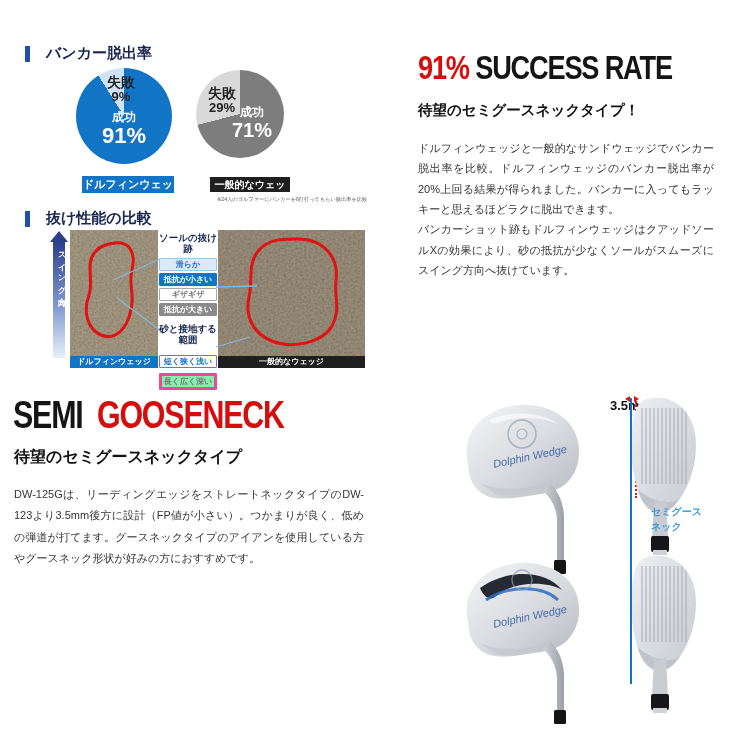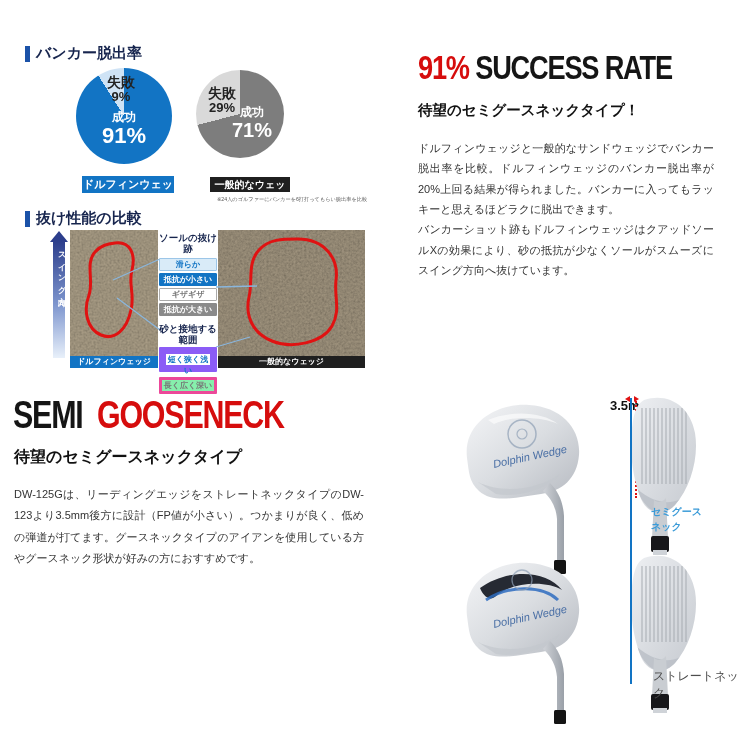--- a/index.html
+++ b/index.html
@@ -1,41 +1,41 @@
 <!DOCTYPE html>
 <html><head>
 <meta charset="utf-8">
 <style>
   html,body{margin:0;padding:0;background:#fff;}
   #page{position:relative;width:750px;height:750px;background:#fff;overflow:hidden;
         font-family:"Liberation Sans","DejaVu Sans",sans-serif;color:#222;}
   .abs{position:absolute;}
   .fill{position:absolute;left:0;top:0;width:100%;height:100%;}
   
-  .sec-header{display:flex;align-items:center;gap:6px;font-weight:bold;font-size:15px;color:#17254e;}
+  .sec-header{display:flex;align-items:center;gap:16px;font-weight:bold;font-size:15px;color:#17254e;}
   .sec-header .hbar{width:5px;height:16px;background:#1b52a8;}
   
   .pie{border-radius:50%;position:absolute;}
   .pie .fail{position:absolute;text-align:center;color:#222;line-height:1.05;font-weight:bold;}
   .pie .fail .s1{font-size:14px;}
   .pie .fail .s2{font-size:13px;}
   .pie .success{position:absolute;text-align:center;color:#fff;font-weight:bold;line-height:1.1;}
   .pie .success .s1{font-size:12px;}
   .pie .success .s2{font-size:22px;}
   .pie-caption{position:absolute;color:#fff;font-weight:bold;text-align:center;}
   .footnote{position:absolute;font-size:10px;color:#555;transform:scale(0.52);transform-origin:left top;white-space:nowrap;}
   
   .cmp-col{position:absolute;left:159px;top:233px;width:58px;text-align:center;}
   .cmp-title{font-size:9.5px;font-weight:bold;color:#17254e;line-height:1.15;}
   .tag{font-size:8px;line-height:11px;height:11px;border-radius:1px;font-weight:bold;}
   .tag-lightblue{background:#d9ebf8;color:#1274c4;border:1px solid #9cc6e8;margin-top:3px;}
   .tag-blue{background:#1274c4;color:#fff;border:1px solid #1274c4;margin-top:2px;}
   .tag-white-gray{background:#fff;color:#777;border:1px solid #aaa;margin-top:2px;}
   .tag-gray{background:#8a8a8a;color:#fff;border:1px solid #8a8a8a;margin-top:2px;}
-  .tag-white-blue{background:#fff;color:#1274c4;border:7px solid #8b5cf6;margin-top:1px;}
+  .tag-white-blue{background:#fff;color:#1274c4;border:1px solid #8b5cf6;margin-top:9px;}
   .tag-white-gray2{background:#86efac;color:#777;border:3px solid #ec4899;margin-top:5px;}
   .sand-photo{position:absolute;overflow:hidden;}
   .noise-rect{mix-blend-mode:multiply;opacity:.55;}
   .photo-caption{position:absolute;color:#fff;font-weight:bold;font-size:8px;text-align:center;line-height:12px;height:12px;}
   
   .swing-arrow{position:absolute;left:50px;top:231px;width:18px;height:127px;}
   .swing-arrow .head{position:absolute;left:0;top:0;width:0;height:0;
     border-left:9px solid transparent;border-right:9px solid transparent;border-bottom:11px solid #2c3e8c;}
   .swing-arrow .shaft{position:absolute;left:3px;top:10px;width:12px;height:117px;
     background:linear-gradient(#2c3e8c,#7f97cf 55%,#e8f0fa);}
@@ -297,17 +297,16 @@
       <line x1="51" y1="14" x2="51" y2="90"></line>
         <line x1="55" y1="14" x2="55" y2="90"></line>
         <line x1="59" y1="14" x2="59" y2="90"></line>
     </g>
     <path d="M10,95 C30,112 50,112 62,98 C56,114 40,124 28,118 C20,114 13,105 10,95 Z" fill="#b9bec5" opacity="0.8" clip-path="url(#fc2)"></path>
     <path d="M27,106 L25,144 L41,144 L39,104 C35,109 31,109 27,106 Z" fill="#c9cdd2"></path>
     <rect x="24" y="142" width="18" height="16" rx="2" fill="#17171a"></rect>
     <rect x="26" y="156" width="14" height="5" fill="#cfd3d8"></rect>
   </svg>
 
-  <div class="club-label-gray" style="left:653px;top:668px;">ストレートネック</div>
 
   <div class="blue-line" style="left:630px;top:398px;height:286px;"></div>
 
 </div>
 
 </body></html>

